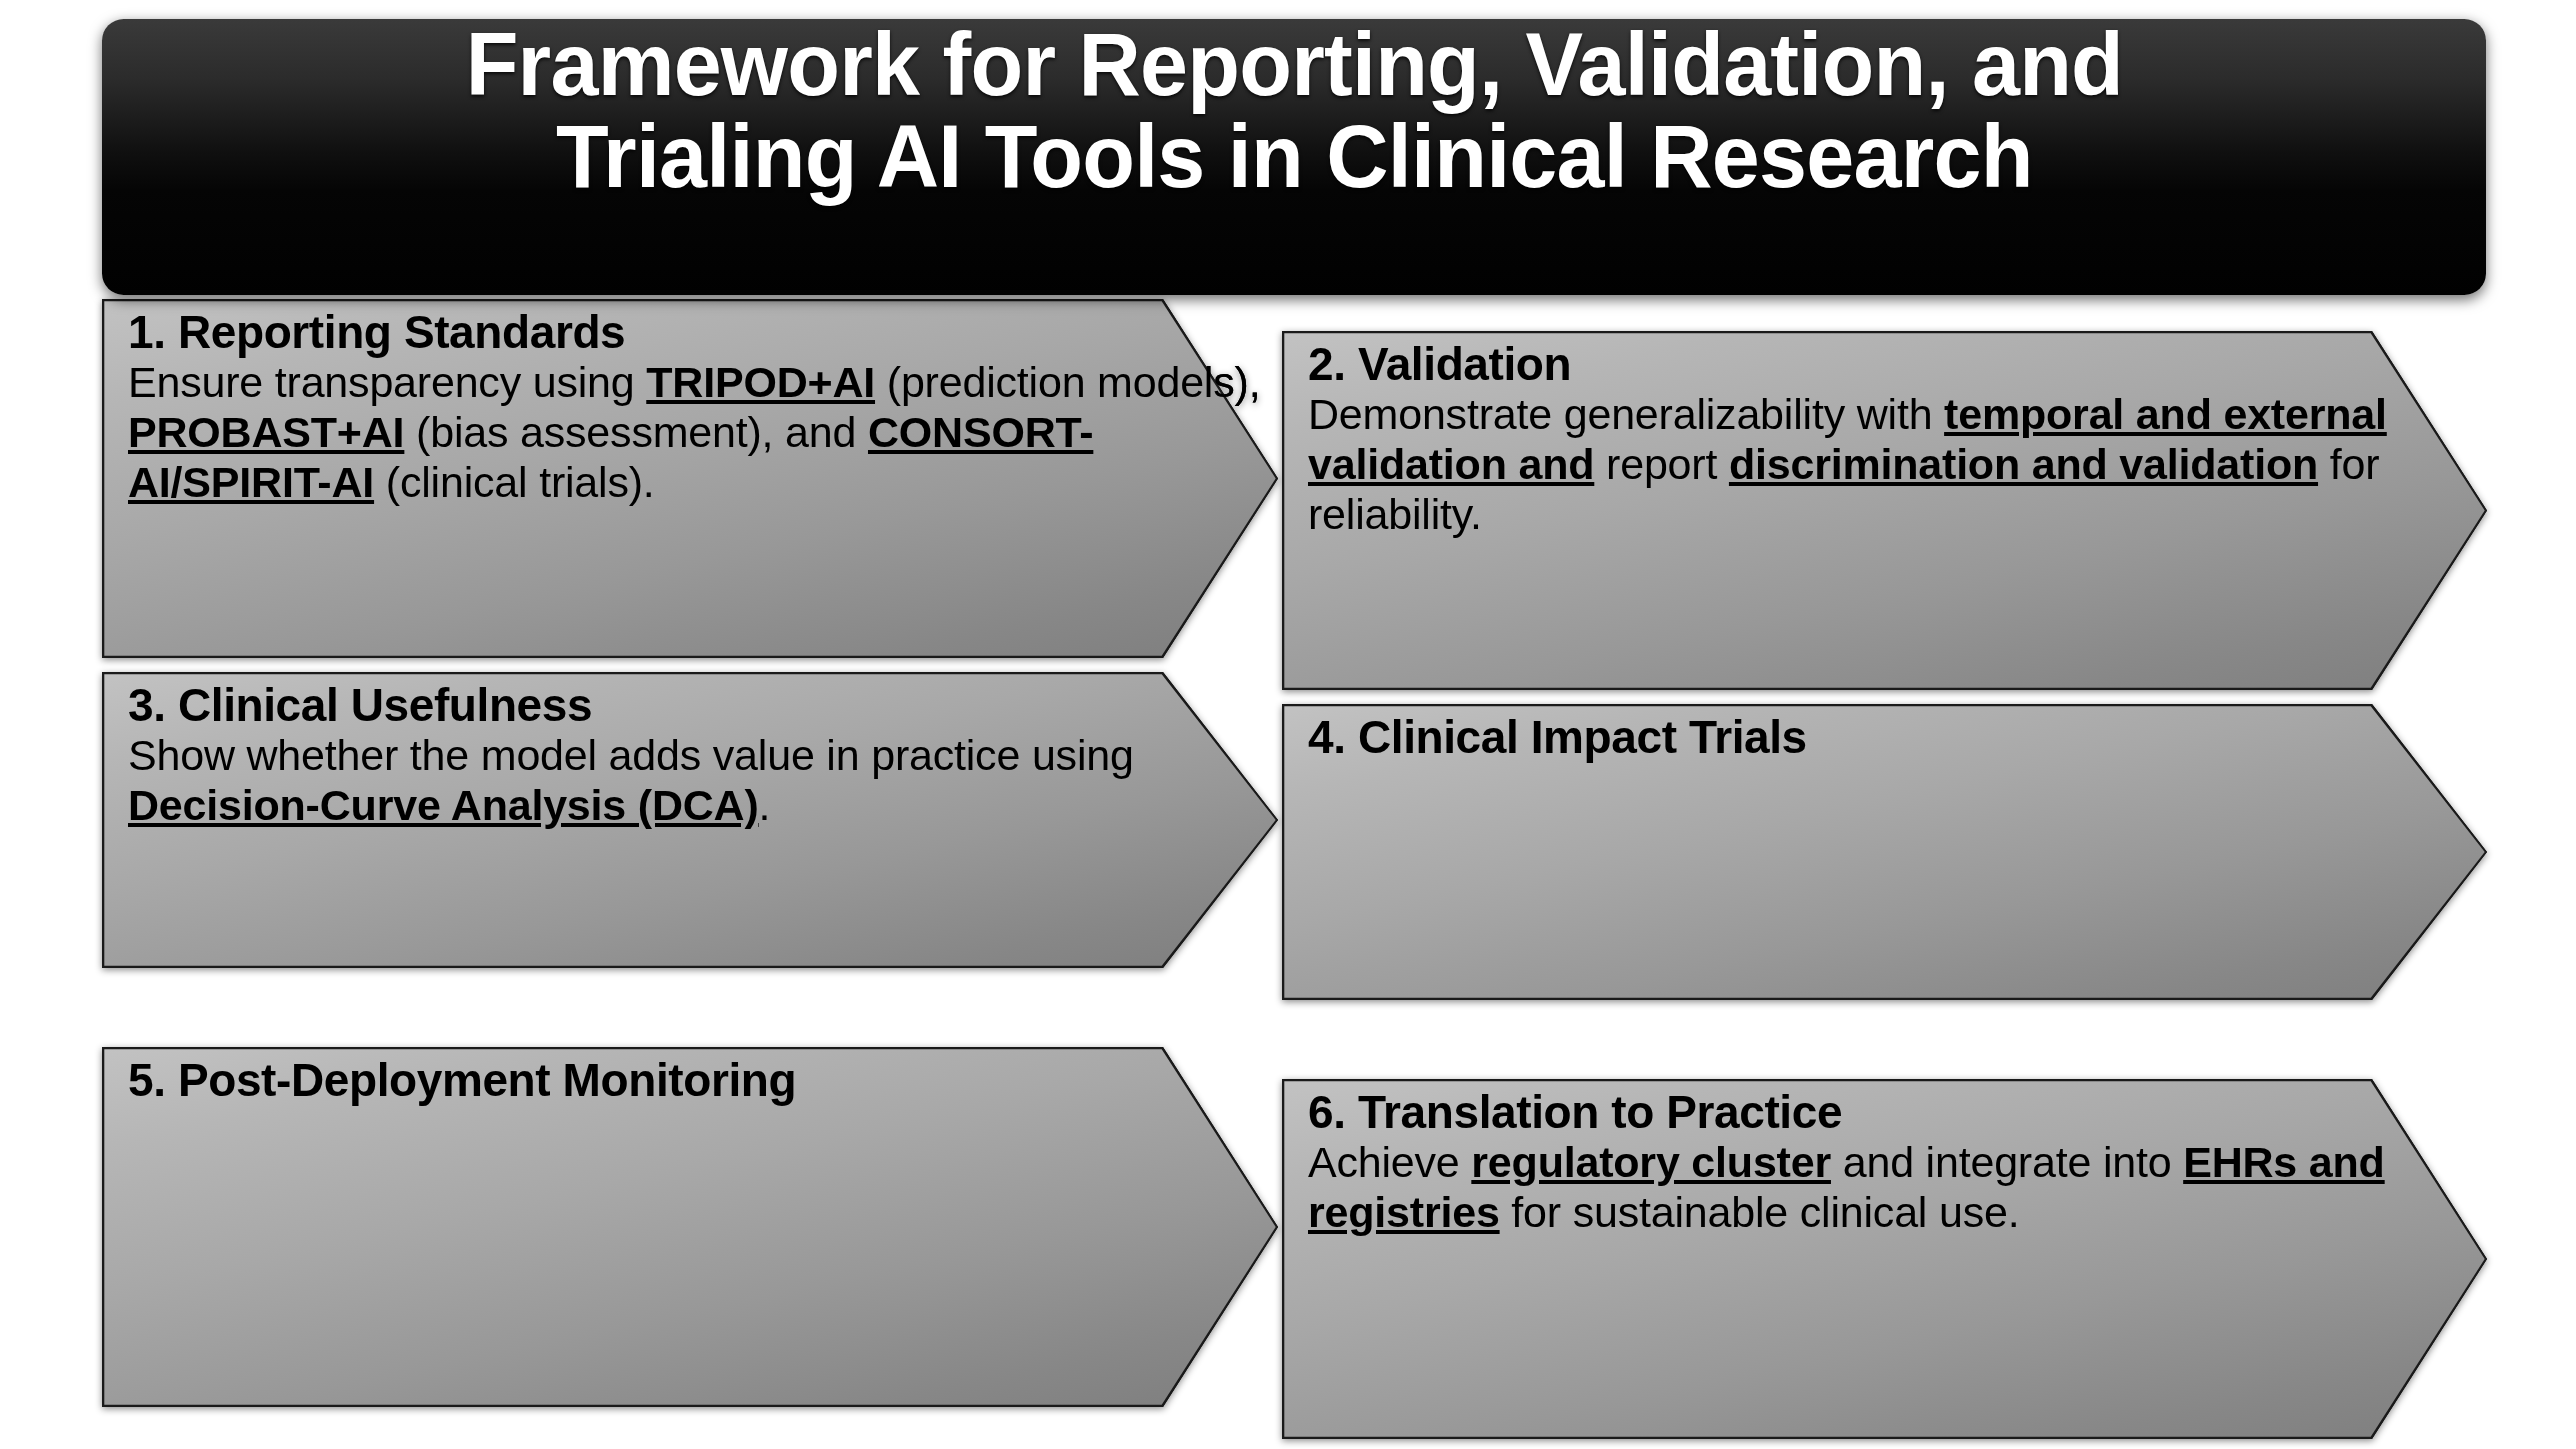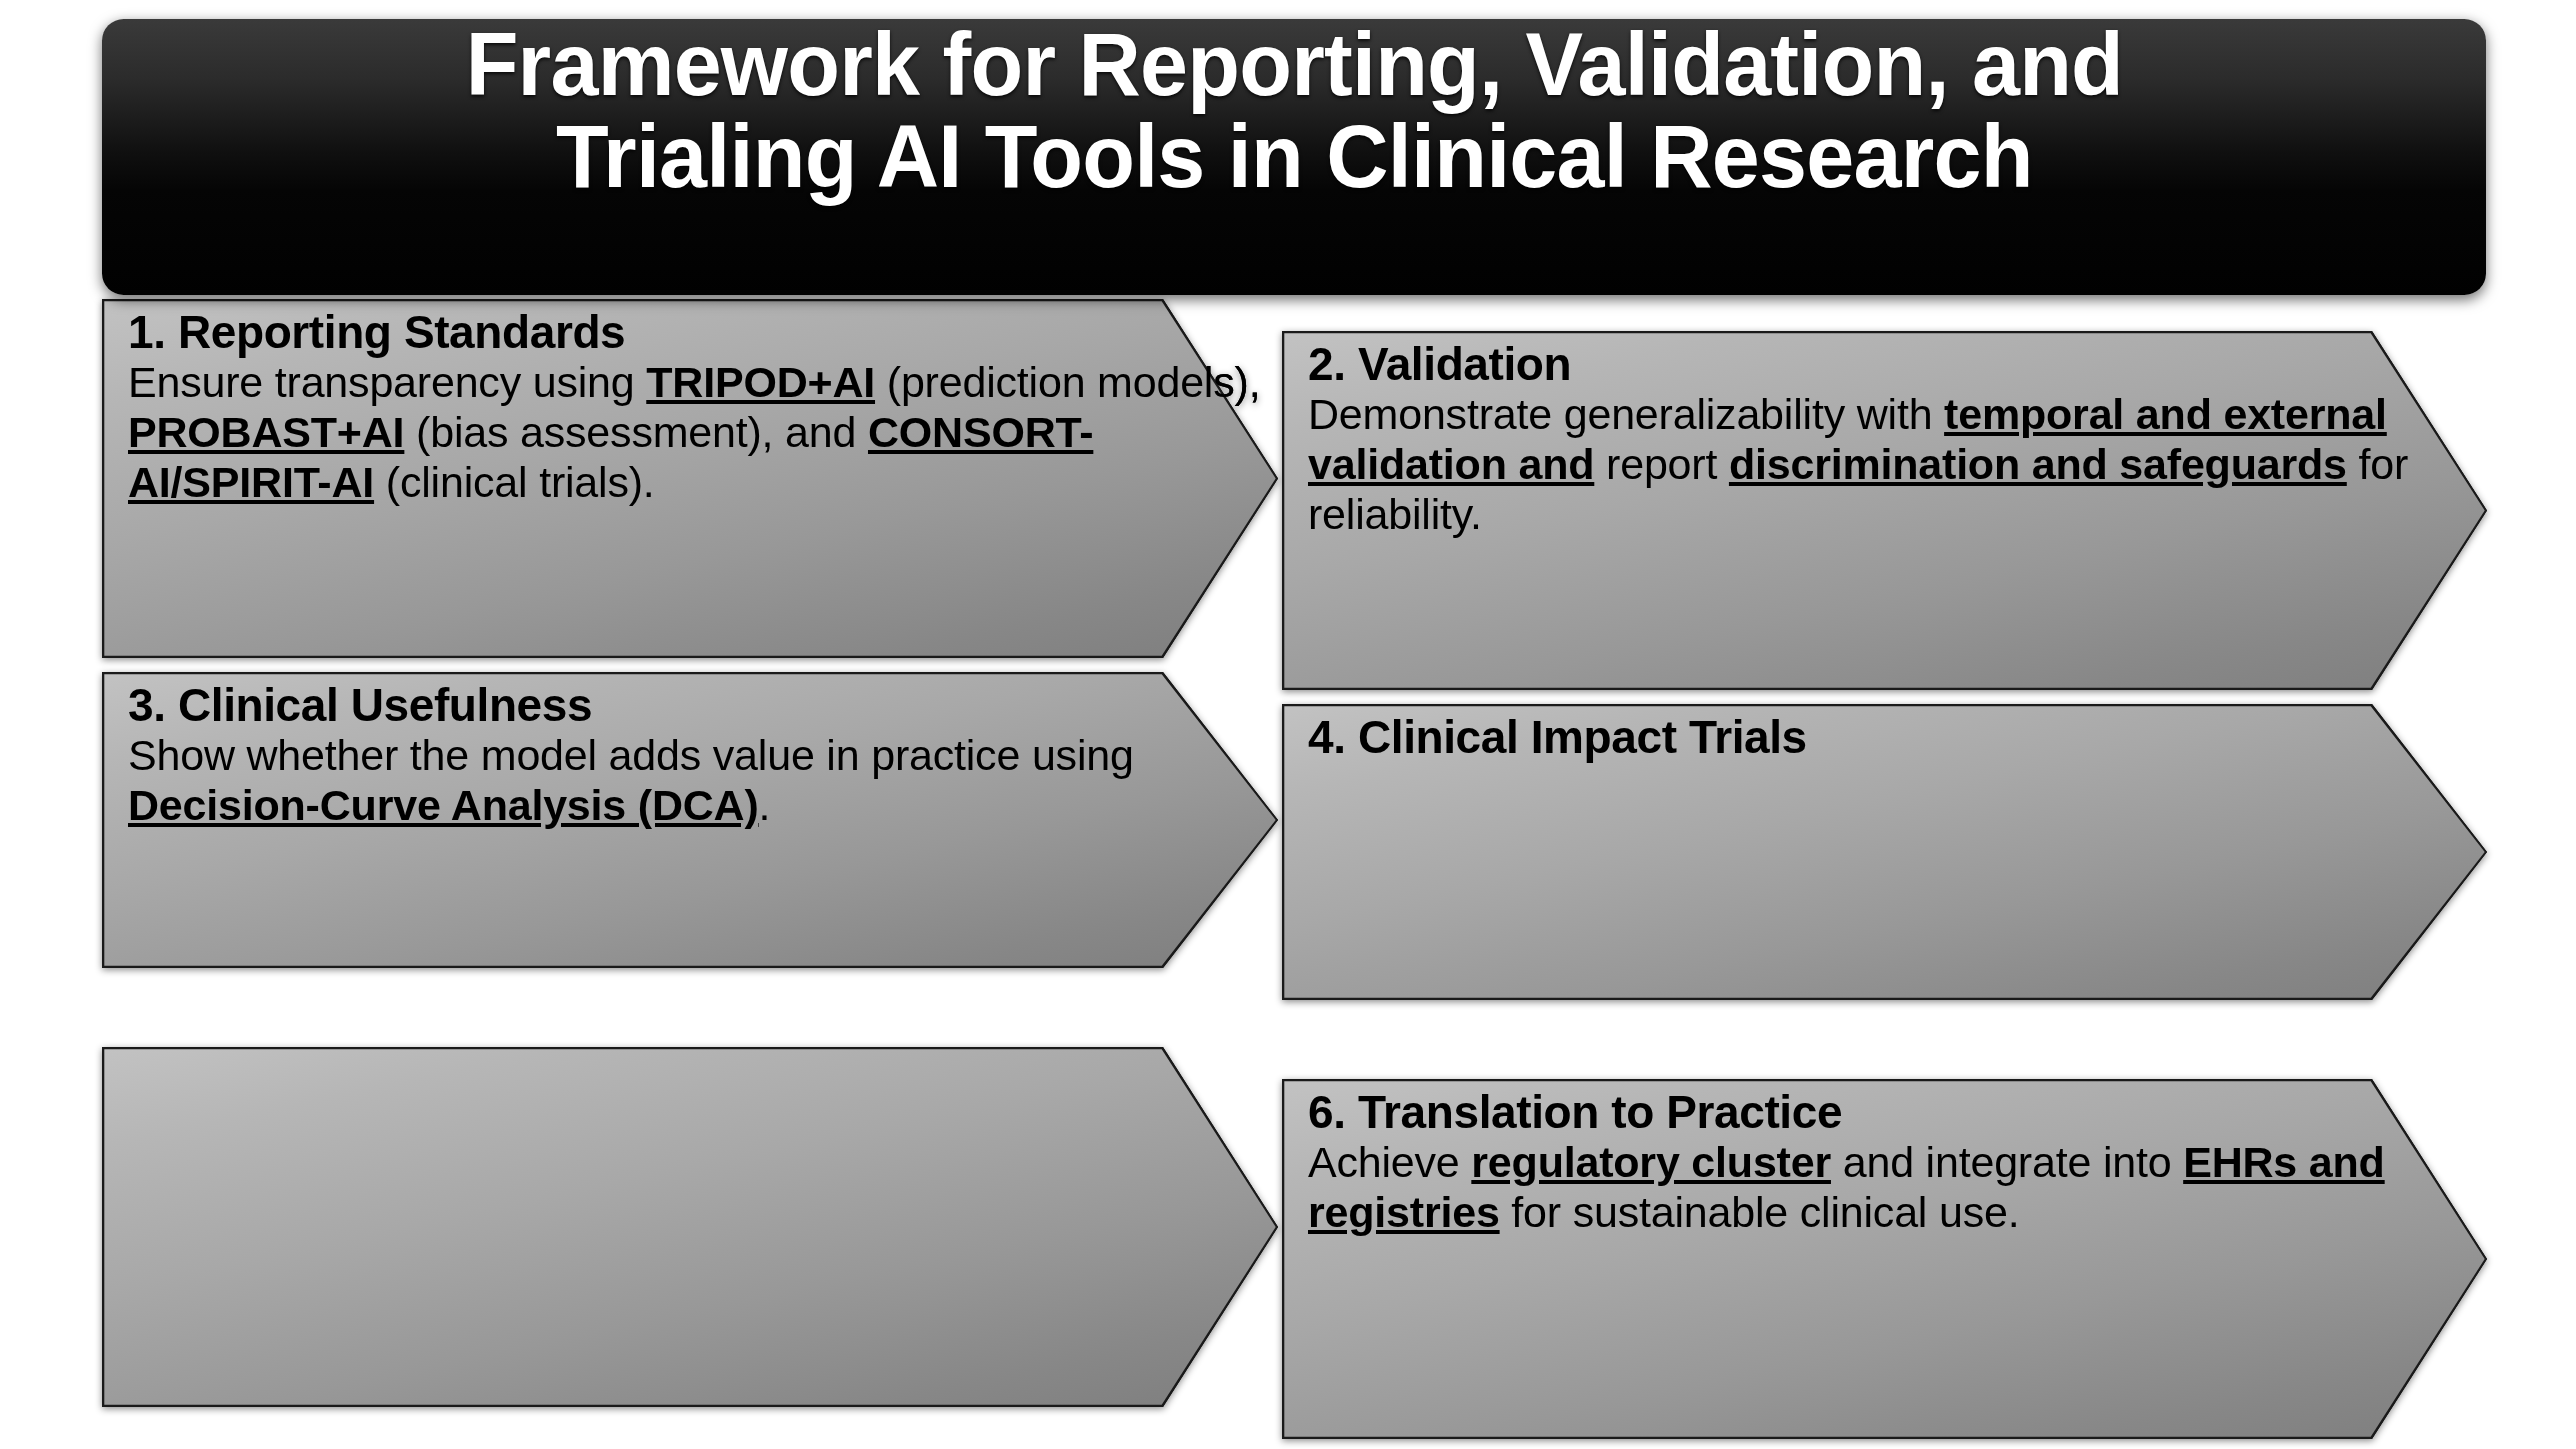--- a/index.html
+++ b/index.html
@@ -116,21 +116,21 @@
       <p class="card-title">1. Reporting Standards</p>
       <p class="card-body">Ensure transparency using <b>TRIPOD+AI</b> (prediction models), <b>PROBAST+AI</b> (bias assessment), and <b>CONSORT-AI/SPIRIT-AI</b> (clinical trials).</p>
     </div>
   </div>
 
   <div class="chev-wrap col-right row-1">
     <div class="chev-outline"></div>
     <div class="chev-fill"></div>
     <div class="chev-content">
       <p class="card-title">2. Validation</p>
-      <p class="card-body">Demonstrate generalizability with <b>temporal and external validation and</b> report <b>discrimination and safeguards</b> for reliability.</p>
+      <p class="card-body">Demonstrate generalizability with <b>temporal and external validation and</b> report <b>discrimination and validation</b> for reliability.</p>
     </div>
   </div>
 
   <div class="chev-wrap col-left row-2">
     <div class="chev-outline"></div>
     <div class="chev-fill"></div>
     <div class="chev-content">
       <p class="card-title">3. Clinical Usefulness</p>
       <p class="card-body">Show whether the model adds value in practice using <b>Decision-Curve Analysis (DCA)</b>.</p>
     </div>
@@ -141,20 +141,21 @@
     <div class="chev-fill"></div>
     <div class="chev-content">
       <p class="card-title">4. Clinical Impact Trials</p>
     </div>
   </div>
 
   <div class="chev-wrap col-left row-3">
     <div class="chev-outline"></div>
     <div class="chev-fill"></div>
     <div class="chev-content">
+      <p class="card-title">5. Post-Deployment Monitoring</p>
     </div>
   </div>
 
   <div class="chev-wrap col-right row-3">
     <div class="chev-outline"></div>
     <div class="chev-fill"></div>
     <div class="chev-content">
       <p class="card-title">6. Translation to Practice</p>
       <p class="card-body">Achieve <b>regulatory cluster</b> and integrate into <b>EHRs and registries</b> for sustainable clinical use.</p>
     </div>

